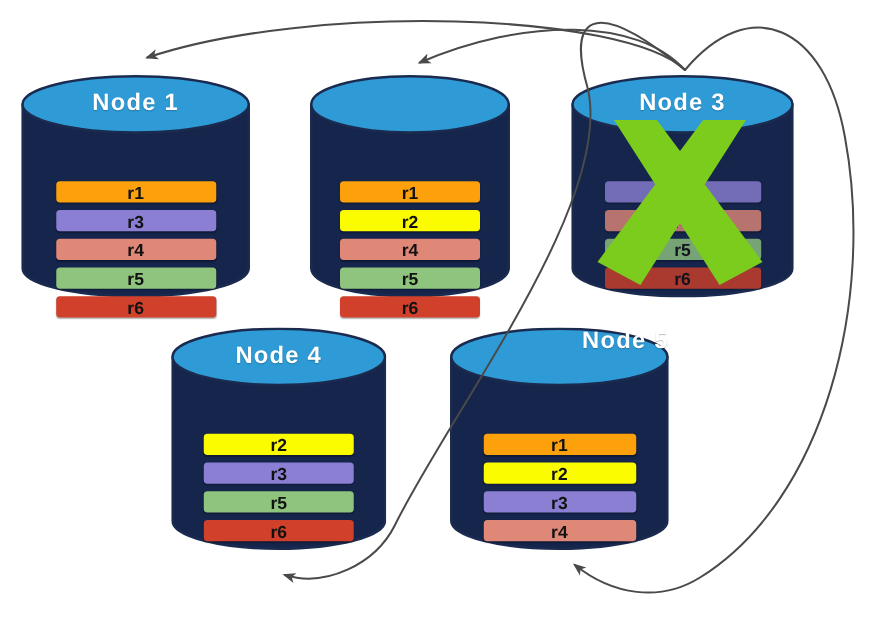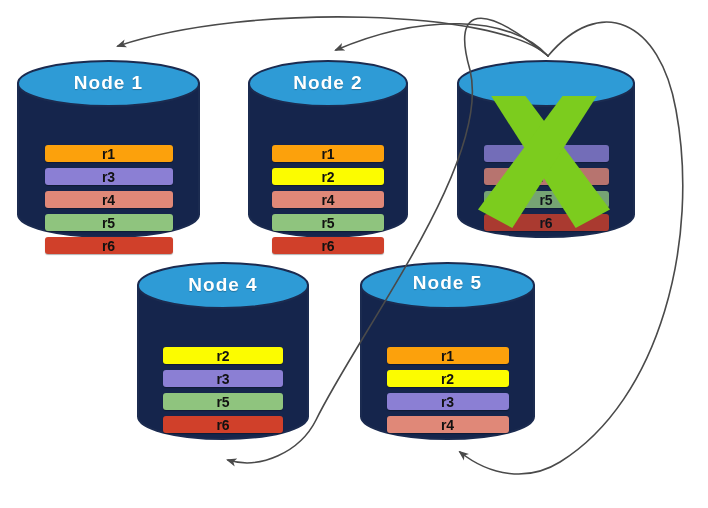--- a/index.html
+++ b/index.html
@@ -62,34 +62,34 @@
           <div class="bar" style="width: 128px; height: 17px; background: rgb(224, 136, 120);">r4</div>
           <div class="bar" style="width: 128px; height: 17px; background: rgb(143, 196, 126);">r5</div>
           <div class="bar" style="width: 128px; height: 17px; background: rgb(208, 64, 42);">r6</div>
         </div>
       </div>
       <div class="node" style="left: 248px; top: 60px; width: 160px; height: 178px;">
         <svg class="cyl" viewBox="0 0 160 178">
           <path d="M 1,23.5 L 1,154.5 A 79,22.5 0 0 0 159,154.5 L 159,23.5 Z" fill="#15254C" stroke="#1B2B50" stroke-width="2"></path>
           <ellipse cx="80" cy="23.5" rx="79" ry="22.5" fill="#2E9BD6" stroke="#1B2B50" stroke-width="2"></ellipse>
         </svg>
-        <div class="node-label" style="top: 11.5px;">Node  2</div>
         <div class="bars" style="top: 55px; height: 109px; gap: 6px;">
           <div class="bar" style="width: 112px; height: 17px; background: rgb(252, 161, 12);">r1</div>
           <div class="bar" style="width: 112px; height: 17px; background: rgb(252, 252, 0);">r2</div>
           <div class="bar" style="width: 112px; height: 17px; background: rgb(224, 136, 120);">r4</div>
           <div class="bar" style="width: 112px; height: 17px; background: rgb(143, 196, 126);">r5</div>
           <div class="bar" style="width: 112px; height: 17px; background: rgb(208, 64, 42);">r6</div>
         </div>
       </div>
       <div class="node failed" style="left: 457px; top: 60px; width: 178px; height: 178px;">
         <svg class="cyl" viewBox="0 0 178 178">
           <path d="M 1,23.5 L 1,154.5 A 88,22.5 0 0 0 177,154.5 L 177,23.5 Z" fill="#15254C" stroke="#1B2B50" stroke-width="2"></path>
           <ellipse cx="89" cy="23.5" rx="88" ry="22.5" fill="#2E9BD6" stroke="#1B2B50" stroke-width="2"></ellipse>
         </svg>
+        <div class="node-label" style="top: 11.5px;">Node  3</div>
         <div class="bars" style="top: 55px; height: 86px; gap: 6px;">
           <div class="bar" style="width: 125px; height: 17px; background: rgb(139, 127, 212);">r3</div>
           <div class="bar" style="width: 125px; height: 17px; background: rgb(224, 136, 120);">r4</div>
           <div class="bar" style="width: 125px; height: 17px; background: rgb(143, 196, 126);">r5</div>
           <div class="bar" style="width: 125px; height: 17px; background: rgb(208, 64, 42);">r6</div>
         </div>
         <svg class="xmark" viewBox="0 0 100 100" style="left: 16px; top: 36px; width: 142px; height: 132px;">
           <g fill="#7CCC1E">
             <path d="M 10,0 L 36,0 L 100,86 L 74,100 Z"></path>
             <path d="M 90,0 L 64,0 L 0,86 L 26,100 Z"></path>
@@ -107,21 +107,21 @@
           <div class="bar" style="width: 120px; height: 17px; background: rgb(139, 127, 212);">r3</div>
           <div class="bar" style="width: 120px; height: 17px; background: rgb(143, 196, 126);">r5</div>
           <div class="bar" style="width: 120px; height: 17px; background: rgb(208, 64, 42);">r6</div>
         </div>
       </div>
       <div class="node" style="left: 360px; top: 262px; width: 175px; height: 178px;">
         <svg class="cyl" viewBox="0 0 175 178">
           <path d="M 1,23.5 L 1,154.5 A 86.5,22.5 0 0 0 174,154.5 L 174,23.5 Z" fill="#15254C" stroke="#1B2B50" stroke-width="2"></path>
           <ellipse cx="87.5" cy="23.5" rx="86.5" ry="22.5" fill="#2E9BD6" stroke="#1B2B50" stroke-width="2"></ellipse>
         </svg>
-        <div class="node-label" style="top: 10px;">Node  5</div>
+        <div class="node-label" style="top: 0; text-align: right;">Node  5</div>
         <div class="bars" style="top: 55px; height: 86px; gap: 6px;">
           <div class="bar" style="width: 122px; height: 17px; background: rgb(252, 161, 12);">r1</div>
           <div class="bar" style="width: 122px; height: 17px; background: rgb(252, 252, 0);">r2</div>
           <div class="bar" style="width: 122px; height: 17px; background: rgb(139, 127, 212);">r3</div>
           <div class="bar" style="width: 122px; height: 17px; background: rgb(224, 136, 120);">r4</div>
         </div>
       </div>
     </div>
 </div>
 

